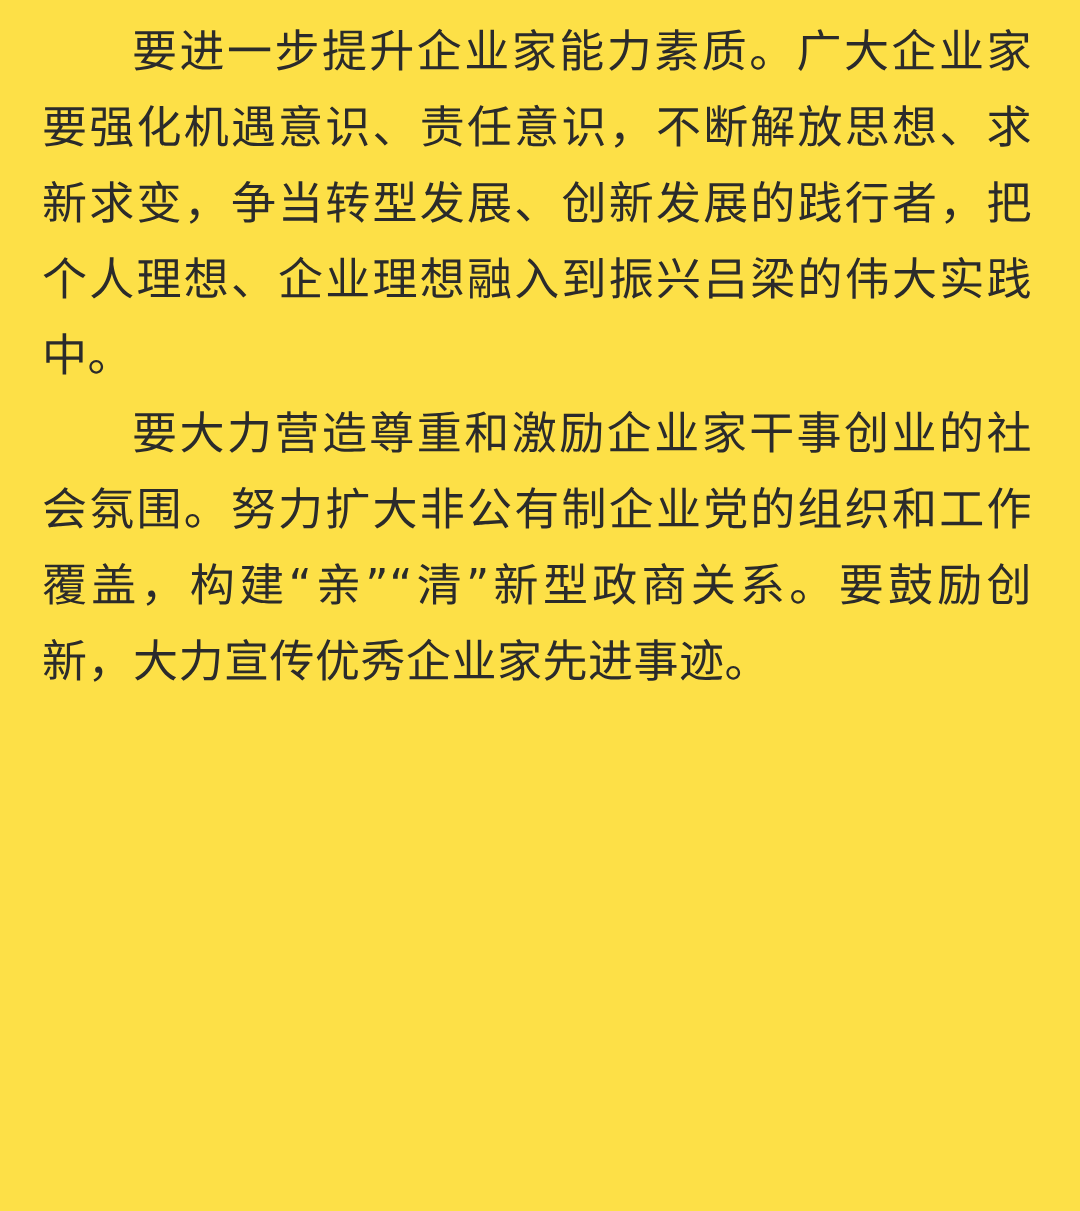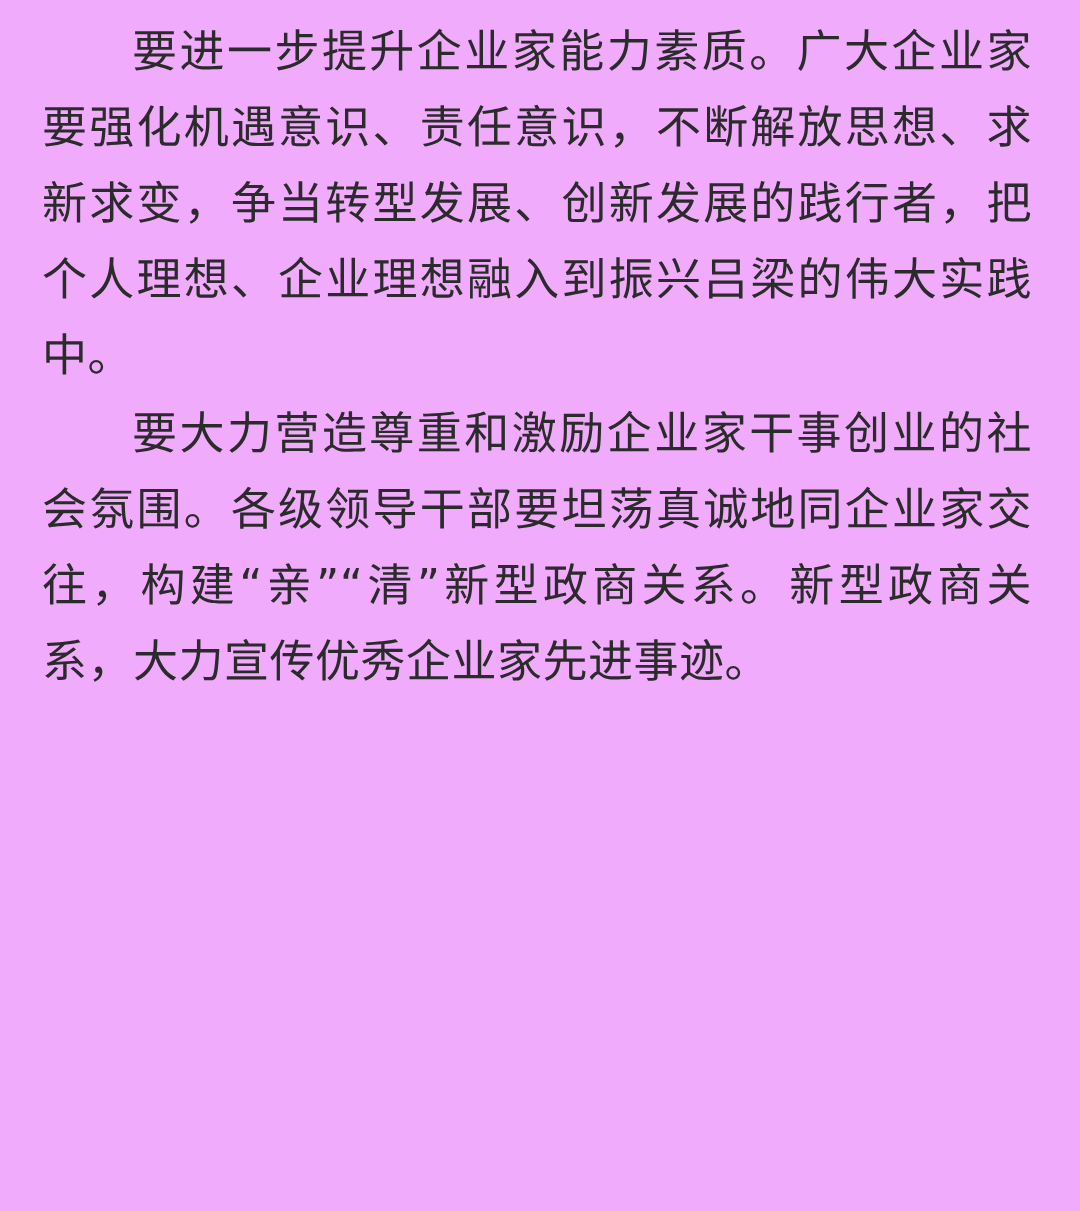--- a/index.html
+++ b/index.html
@@ -11,21 +11,21 @@
     width: 1080px;
     height: 1211px;
     overflow: hidden;
     font-family: "DejaVu Sans", "Liberation Sans", sans-serif;
   }
   .page {
     box-sizing: border-box;
     width: 1080px;
     height: 1211px;
     padding: 14px 48px 0 42px;
-    background: #f0abfc;
+    background: #fde047;
   }
   .article {
     display: block;
   }
   .para {
     margin: 0 0 2px 0;
     padding: 0;
     font-size: 45px;
     line-height: 76px;
     color: #2b2b2b;
@@ -36,15 +36,15 @@
     font-weight: 500;
     font-family: "DejaVu Sans", "Liberation Sans", sans-serif;
   }
 </style>
 </head>
 <body>
 
 <div class="page">
   <article class="article">
     <p class="para">要进一步提升企业家能力素质。广大企业家要强化机遇意识、责任意识，不断解放思想、求新求变，争当转型发展、创新发展的践行者，把个人理想、企业理想融入到振兴吕梁的伟大实践中。</p>
-    <p class="para">要大力营造尊重和激励企业家干事创业的社会氛围。各级领导干部要坦荡真诚地同企业家交往，构建“亲”“清”新型政商关系。新型政商关系，大力宣传优秀企业家先进事迹。</p>
+    <p class="para">要大力营造尊重和激励企业家干事创业的社会氛围。努力扩大非公有制企业党的组织和工作覆盖，构建“亲”“清”新型政商关系。要鼓励创新，大力宣传优秀企业家先进事迹。</p>
   </article>
 </div>
 
 </body></html>

